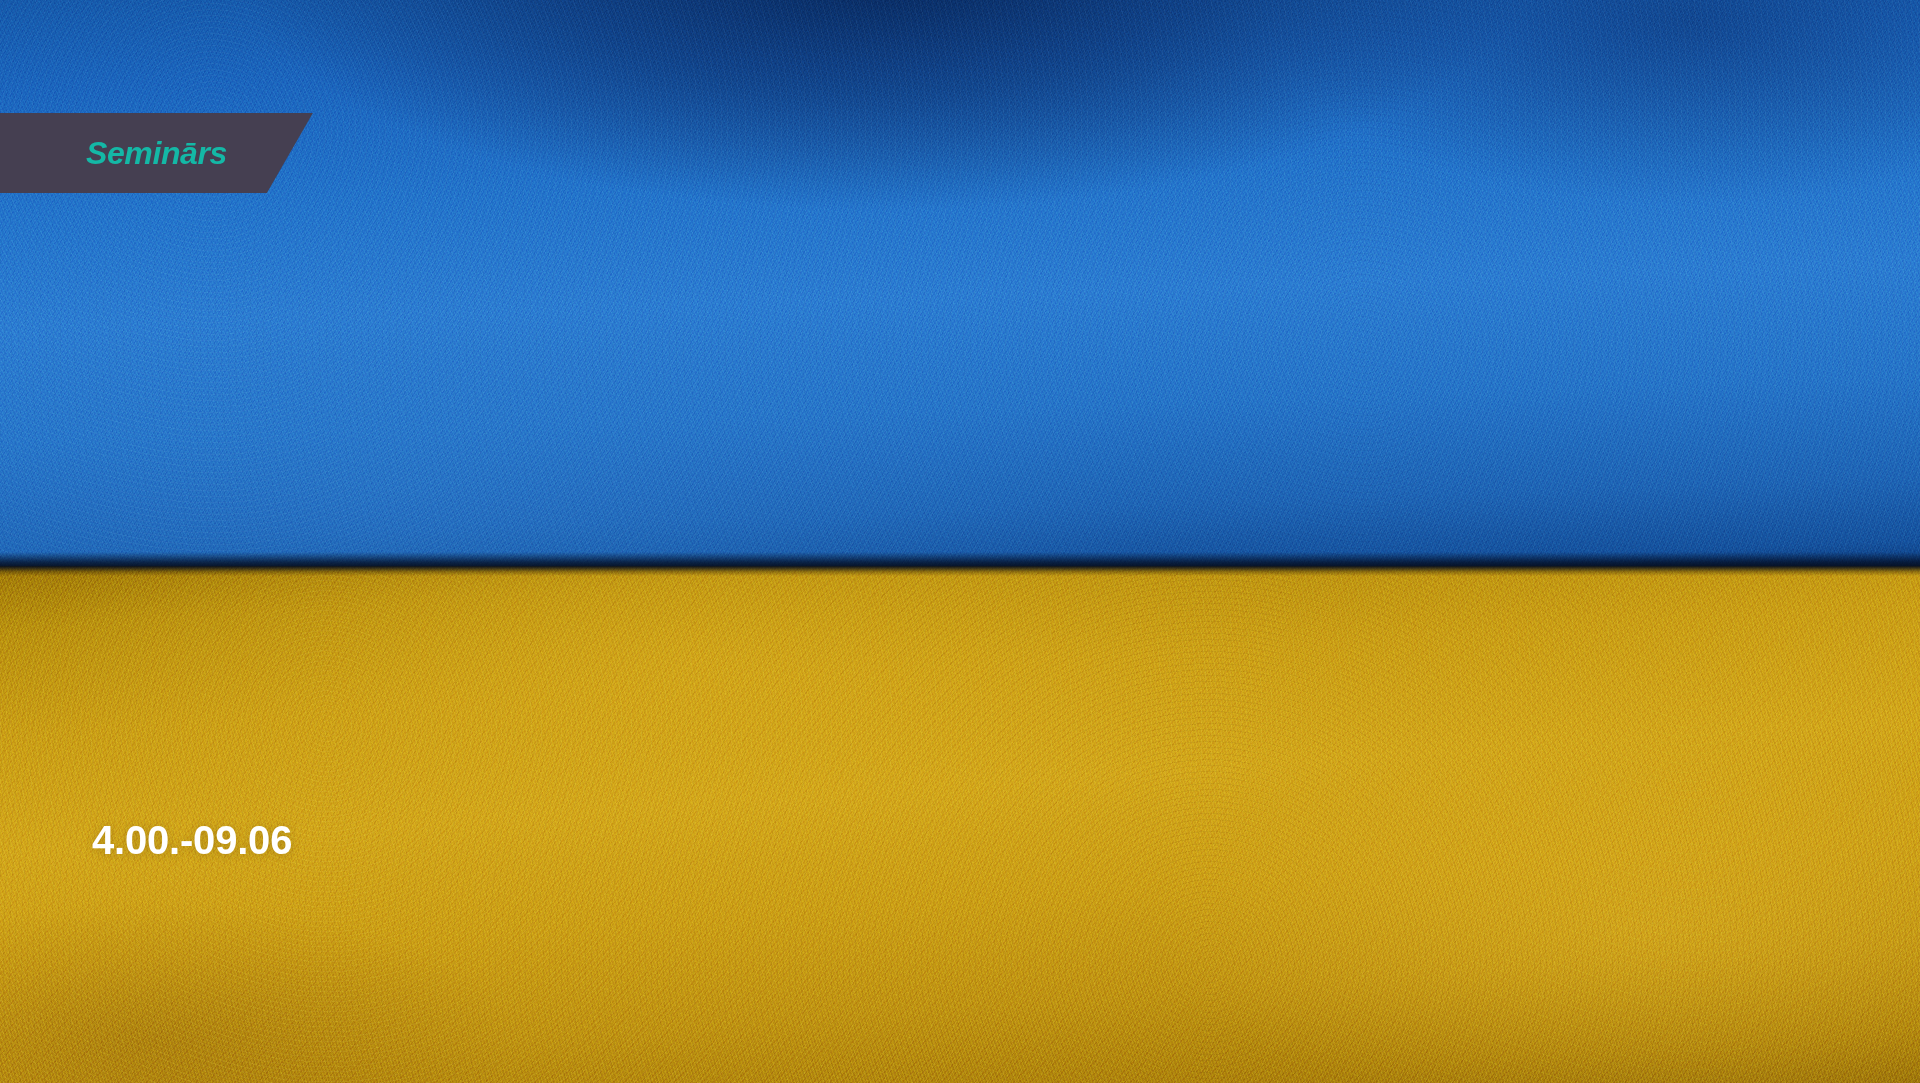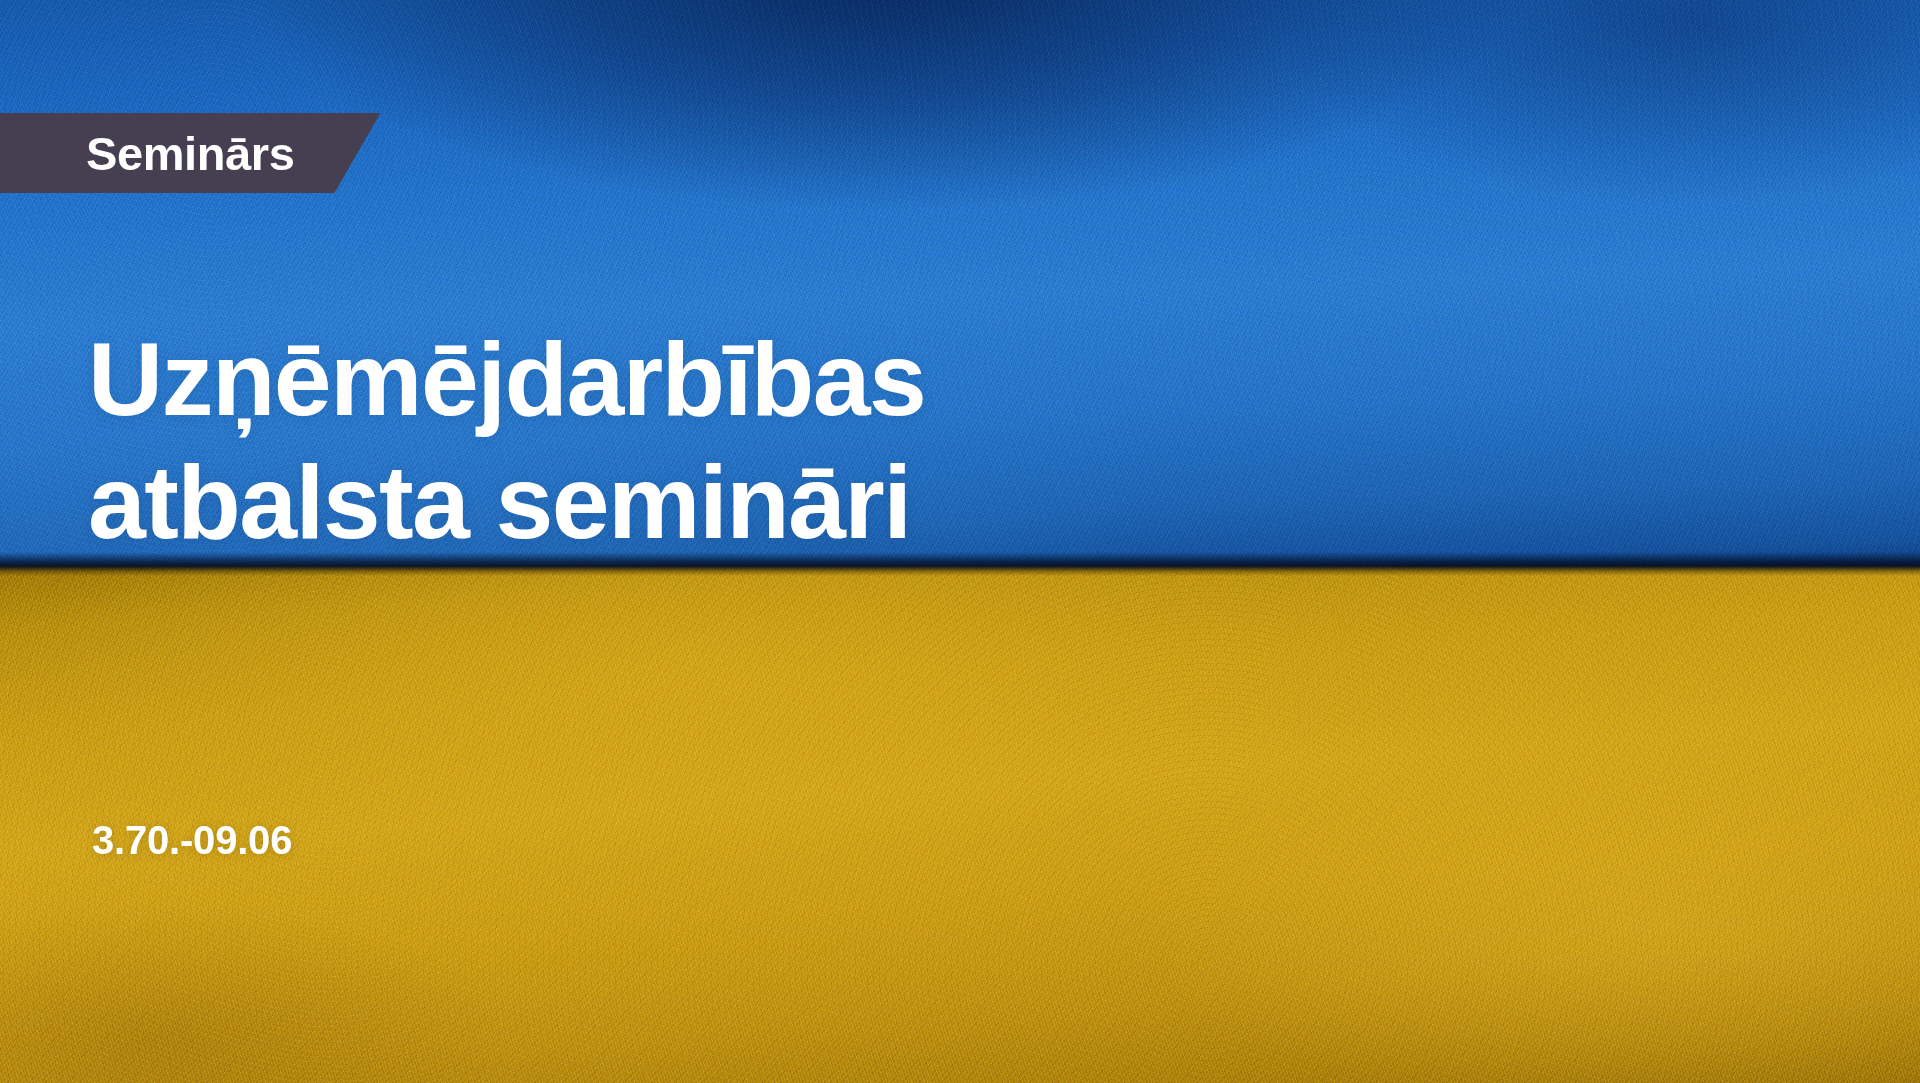--- a/index.html
+++ b/index.html
@@ -123,27 +123,28 @@
     top: 113px;
     height: 80px;
     padding: 0 86px 0 86px;
     display: flex;
     align-items: center;
     background: #453f51;
     clip-path: polygon(0 0, 100% 0, calc(100% - 46px) 100%, 0 100%);
     z-index: 5;
   }
   .badge-label {
-    color: #ffffff;
-    font-family: "Liberation Sans", sans-serif;
-    font-size: 47px;
+    color: #14b8a6;
+    font-family: "Liberation Sans", sans-serif;
+    font-size: 32px;
     font-weight: bold;
     letter-spacing: -0.4px;
     line-height: 1;
     white-space: nowrap;
+    font-style: italic;
   }
 
   
   .headline {
     position: absolute;
     left: 88px;
     top: 318px;
     z-index: 4;
     width: 1180px;
   }
@@ -195,22 +196,18 @@
     <div class="fiber-b"></div>
     <div class="fiber-c"></div>
   </div>
 
   <div class="seam"></div>
 
   <div class="badge">
     <span class="badge-label">Seminārs</span>
   </div>
 
-  <div class="headline">
-    <div class="headline-line">Uzņēmējdarbības</div>
-    <div class="headline-line">atbalsta semināri</div>
-  </div>
 
   <div class="meta">
-    <div class="meta-line meta-date">3.70.-09.06</div>
+    <div class="meta-line meta-date">4.00.-09.06</div>
   </div>
 
 </div>
 
 </body></html>

